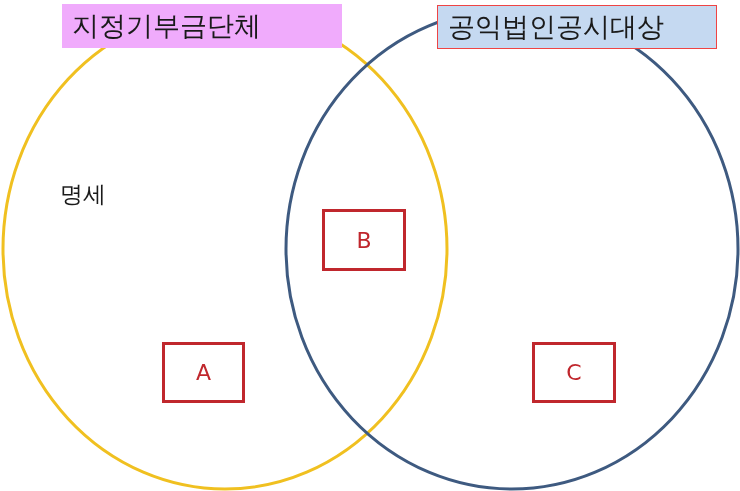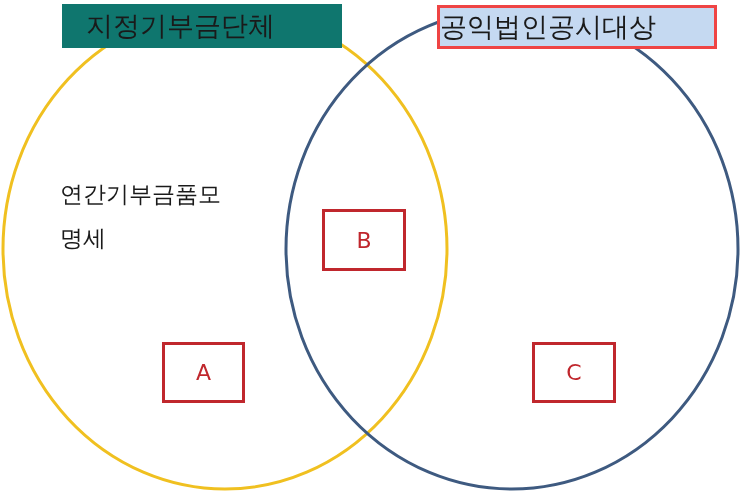--- a/index.html
+++ b/index.html
@@ -1,24 +1,24 @@
 <!DOCTYPE html>
 <html><head>
   <meta charset="utf-8">
   <style>
     html, body { margin: 0; padding: 0; background: #ffffff; }
     body { width: 740px; height: 491px; position: relative; overflow: hidden;
            font-family: "DejaVu Sans", sans-serif; }
     #venn { position: absolute; left: 0; top: 0; }
     .label-box { position: absolute; box-sizing: border-box; display: flex; align-items: center;
                  font-size: 27px; color: #1a1a1a; white-space: nowrap; letter-spacing: 0px; }
-    .label-left { left: 62px; top: 4px; width: 280px; height: 44px; background: #0f766e;
-                  padding-left: 24px; }
+    .label-left { left: 62px; top: 4px; width: 280px; height: 44px; background: #f0abfc;
+                  padding-left: 10px; }
     .label-right { left: 437px; top: 5px; width: 280px; height: 44px; background: #c5d9f1;
-                   border: 3px solid #ef4444; }
+                   border: 1px solid #ef4444; padding-left: 10px; }
     .desc { position: absolute; font-size: 23px; color: #1a1a1a; line-height: 44px; white-space: nowrap; }
     .desc-left { left: 60px; top: 172px; }
     .desc-right { left: 472px; top: 190px; }
     .desc-line { display: block; }
     .mark-box { position: absolute; box-sizing: border-box; border: 3px solid #c0272d; background: #ffffff;
                 display: flex; align-items: center; justify-content: center;
                 font-size: 22px; color: #c0272d; }
     .box-a { left: 162px; top: 342px; width: 83px; height: 61px; }
     .box-b { left: 322px; top: 209px; width: 84px; height: 62px; }
     .box-c { left: 532px; top: 342px; width: 84px; height: 61px; }
@@ -32,21 +32,20 @@
 </svg>
 
 <div class="label-box label-left">
   <span>지정기부금단체</span>
 </div>
 <div class="label-box label-right">
   <span>공익법인공시대상</span>
 </div>
 
 <div class="desc desc-left">
-  <span class="desc-line">연간기부금품모</span>
   <span class="desc-line">명세</span>
 </div>
 
 <div class="desc desc-right">
 </div>
 
 <div class="mark-box box-a">
   <span>A</span>
 </div>
 <div class="mark-box box-b">

